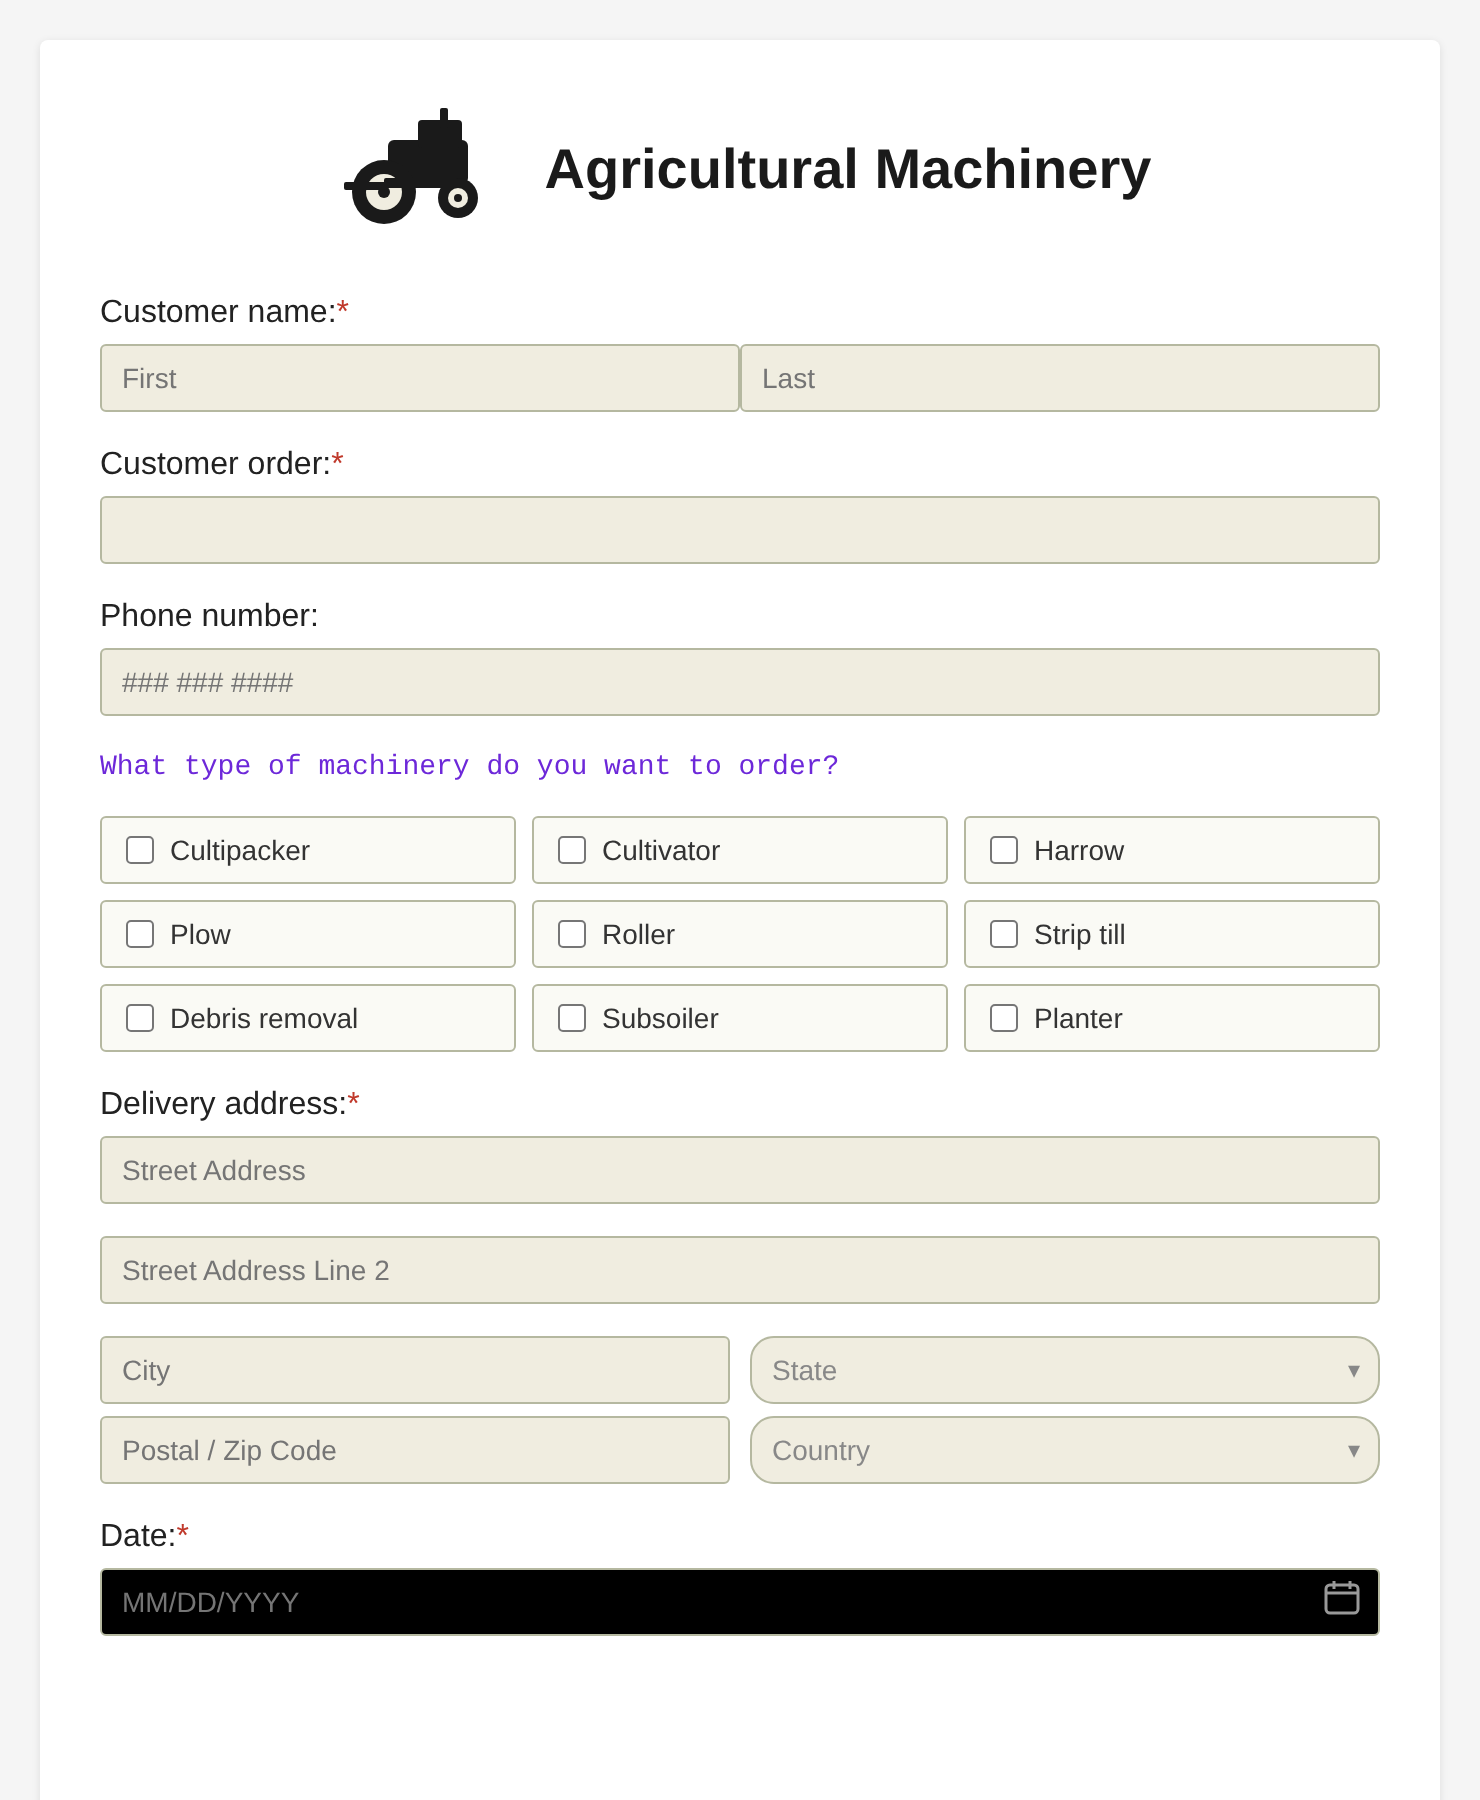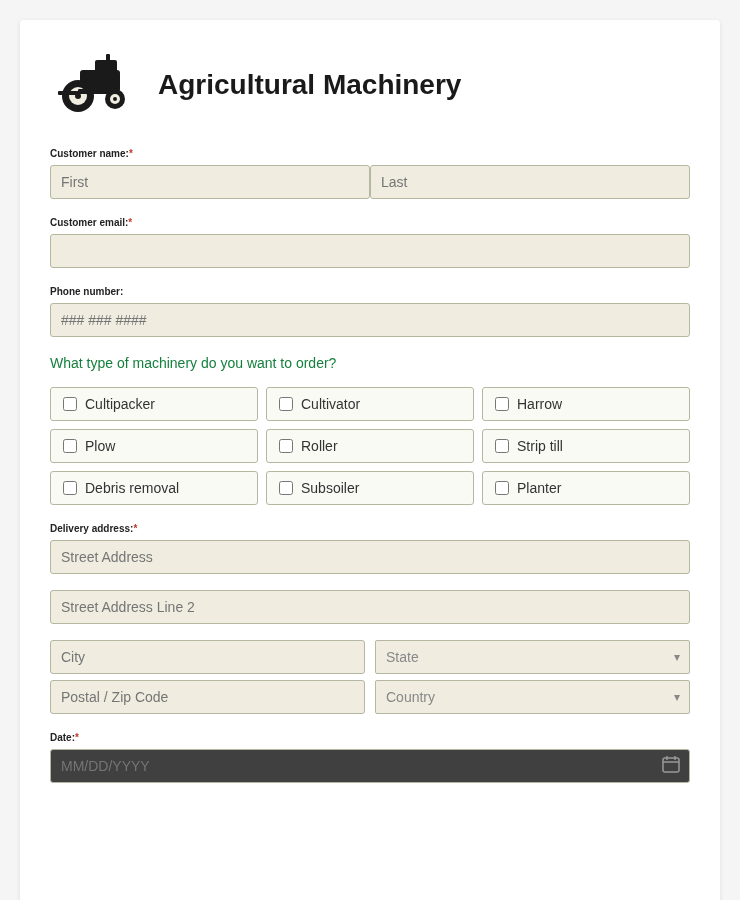--- a/index.html
+++ b/index.html
@@ -19,20 +19,21 @@
       width: 740px;
       min-height: 900px;
       padding: 30px 30px 40px 30px;
       border-radius: 4px;
       box-shadow: 0 1px 4px rgba(0,0,0,0.1);
     }
 
     .header {
       display: flex;
       align-items: center;
+      justify-content: center;
       margin-bottom: 28px;
       gap: 18px;
     }
 
     .tractor-icon {
       width: 90px;
       height: 70px;
       flex-shrink: 0;
     }
 
@@ -42,24 +43,24 @@
       color: #1a1a1a;
       text-align: center;
       line-height: 1.3;
     }
 
     .form-section {
       margin-bottom: 18px;
     }
 
     .field-label {
-      font-size: 10px;
+      font-size: 16px;
       color: #222;
       margin-bottom: 6px;
-      font-weight: 700;
+      font-weight: 400;
     }
 
     .required {
       color: #c0392b;
     }
 
     .name-row {
       display: flex;
     }
 
@@ -78,23 +79,24 @@
       border: 1px solid #b5b8a0;
       border-radius: 3px;
       background: #f0ede0;
       font-size: 14px;
       color: #666;
       outline: none;
     }
 
     .machinery-label {
       font-size: 14px;
-      color: #15803d;
+      color: #6d28d9;
       margin-bottom: 10px;
       font-weight: 500;
+      font-family: Liberation Mono, monospace;
     }
 
     .checkbox-grid {
       display: grid;
       grid-template-columns: repeat(3, 1fr);
       gap: 8px;
       margin-top: 16px;
     }
 
     .checkbox-item {
@@ -157,21 +159,21 @@
     .postal-country-row .country-field {
       flex: 1;
       position: relative;
       text-decoration: underline;
     }
 
     select {
       width: 100%;
       padding: 8px 30px 8px 10px;
       border: 1px solid #b5b8a0;
-      border-radius: 2px;
+      border-radius: 12px;
       background: #f0ede0;
       font-size: 14px;
       color: #888;
       outline: none;
       appearance: none;
       -webkit-appearance: none;
       cursor: pointer;
     }
 
     .select-wrapper {
@@ -191,21 +193,21 @@
 
     .date-wrapper {
       position: relative;
     }
 
     .date-wrapper input {
       width: 100%;
       padding: 8px 36px 8px 10px;
       border: 1px solid #b5b8a0;
       border-radius: 3px;
-      background: #404040;
+      background: #000000;
       font-size: 14px;
       color: #aaa;
       outline: none;
     }
 
     .date-wrapper .calendar-icon {
       position: absolute;
       right: 10px;
       top: 50%;
       transform: translateY(-50%);
@@ -252,21 +254,21 @@
       <span>Customer name:</span><span class="required">*</span>
     </div>
     <div class="name-row">
       <input type="text" placeholder="First" style="">
       <input type="text" placeholder="Last" style="">
     </div>
   </div>
 
   <div class="form-section">
     <div class="field-label">
-      <span>Customer email:</span><span class="required">*</span>
+      <span>Customer order:</span><span class="required">*</span>
     </div>
     <input type="email" style="width: 100%;" placeholder="">
   </div>
 
   <div class="form-section">
     <div class="field-label">
       <span>Phone number:</span>
     </div>
     <input type="tel" style="width: 100%;" placeholder="### ### ####">
   </div>

